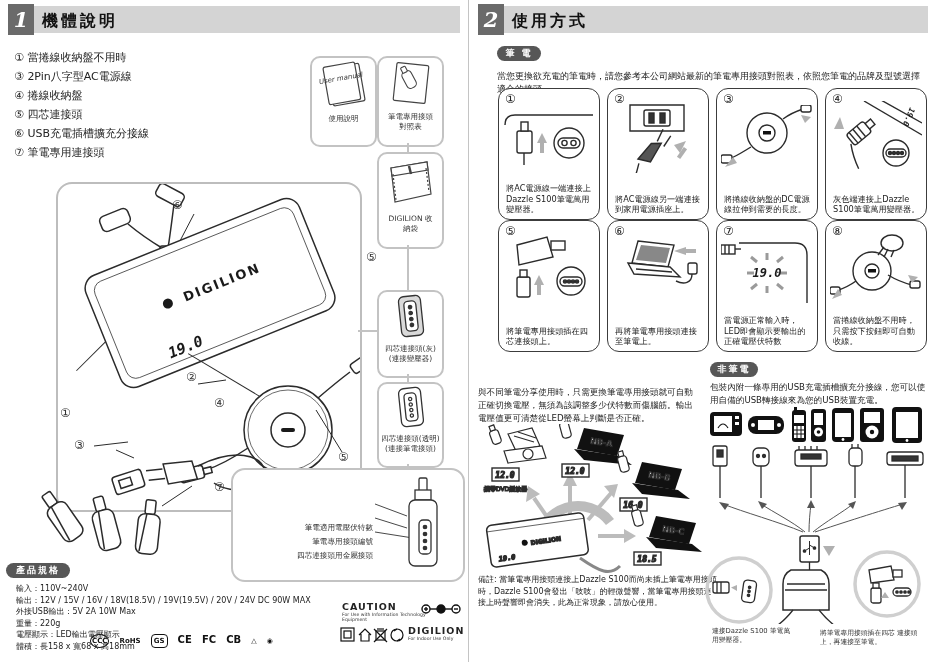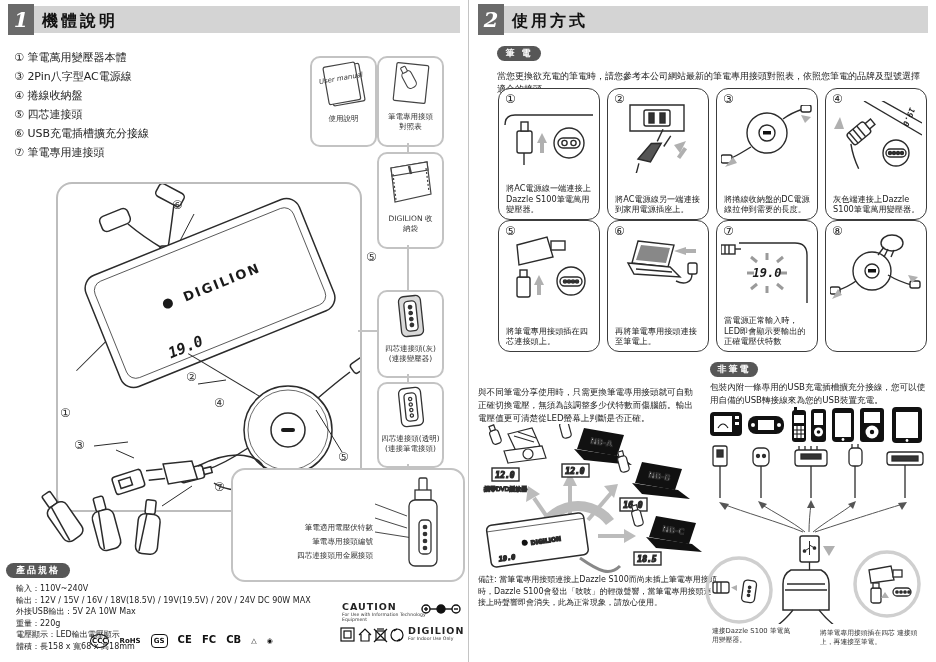--- a/index.html
+++ b/index.html
@@ -43,21 +43,21 @@
 
 <div class="page">
 
   <div class="abs" style="left:468px;top:0;width:1px;height:662px;background:#c4c4c4;"></div>
 
   <div class="abs band" style="left:8px;top:6px;width:452px;"></div>
   <div class="abs numsq" style="left:8px;top:4px;width:26px;height:31px;">1</div>
   <div class="abs sec-title" style="left:42px;top:11px;">機體說明</div>
 
   <ul class="abs parts" style="left:14px;top:48px;width:270px;">
-    <li><span>①</span> <span>筆電萬用變壓器本體</span></li>
+    <li><span>①</span> <span>當捲線收納盤不用時</span></li>
     <li><span>③</span> <span>2Pin八字型AC電源線</span></li>
     <li><span>④</span> <span>捲線收納盤</span></li>
     <li><span>⑤</span> <span>四芯連接頭</span></li>
     <li><span>⑥</span> <span>USB充電插槽擴充分接線</span></li>
     <li><span>⑦</span> <span>筆電專用連接頭</span></li>
   </ul>
 
   <div class="abs panel" style="left:56px;top:182px;width:302px;height:326px;">
     <svg width="302" height="326" viewBox="0 0 302 326">
       <g stroke="#2b2b2b" stroke-width="1.5" fill="none">
@@ -468,20 +468,21 @@
         <ellipse cx="62" cy="10" rx="11" ry="8" fill="#fff"></ellipse>
         <path d="M54,14 L48,22 M58,16 L54,24 M64,17 L61,24"></path>
         <path d="M58,42 C68,48 74,50 82,52"></path>
           <rect x="80" y="48" width="10" height="7" rx="2" fill="#fff"></rect>
         <path d="M26,48 C18,54 12,56 6,58"></path>
           <rect x="0" y="54" width="10" height="7" rx="2" fill="#fff"></rect>
         <polygon points="88,44 78,42 82,50" fill="#b0b0b0" stroke="none"></polygon>
         <polygon points="2,66 12,62 8,56" fill="#b0b0b0" stroke="none"></polygon>
       </g>
     </svg>
+    <div class="cap">當捲線收納盤不用時，只需按下按鈕即可自動收線。</div>
   </div>
 
   <div class="abs body-text" style="left:478px;top:386px;width:216px;">與不同筆電分享使用時，只需更換筆電專用接頭就可自動正確切換電壓，無須為該調整多少伏特數而傷腦筋。輸出電壓值更可清楚從LED螢幕上判斷是否正確。</div>
 
   <svg class="abs" style="left:476px;top:424px;" width="226" height="166" viewBox="0 0 226 166">
     <g stroke="#2b2b2b" stroke-width="1.2" fill="none">
 
       <path d="M62,120 A40,40 0 0 1 134,98" stroke="#bcbcbc" stroke-width="10"></path>
       <g stroke="#bcbcbc" stroke-width="4">
         <line x1="76" y1="100" x2="58" y2="74"></line>

